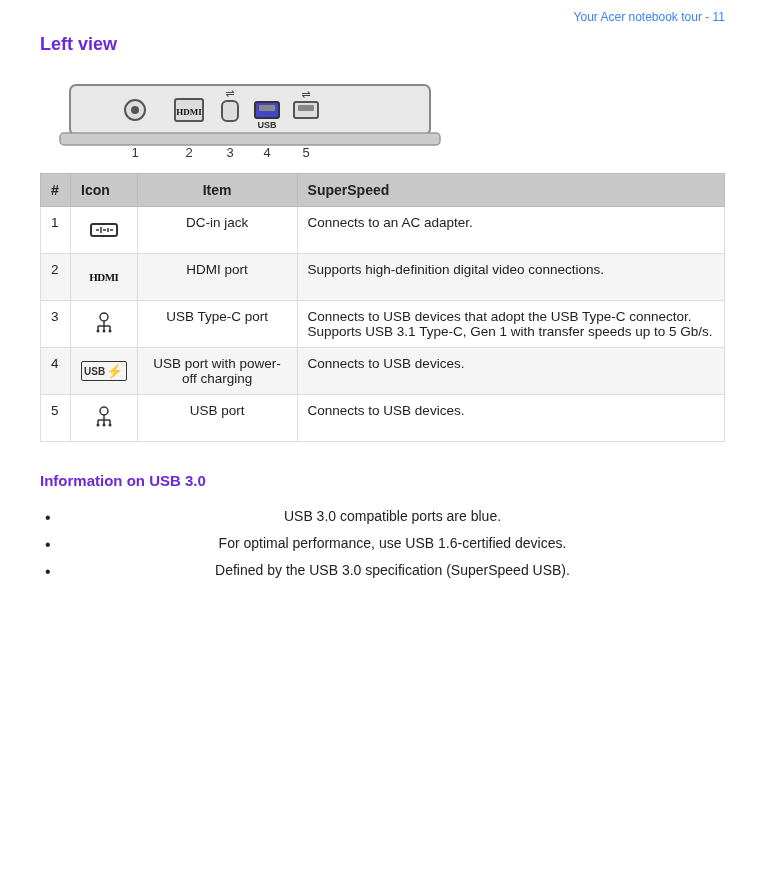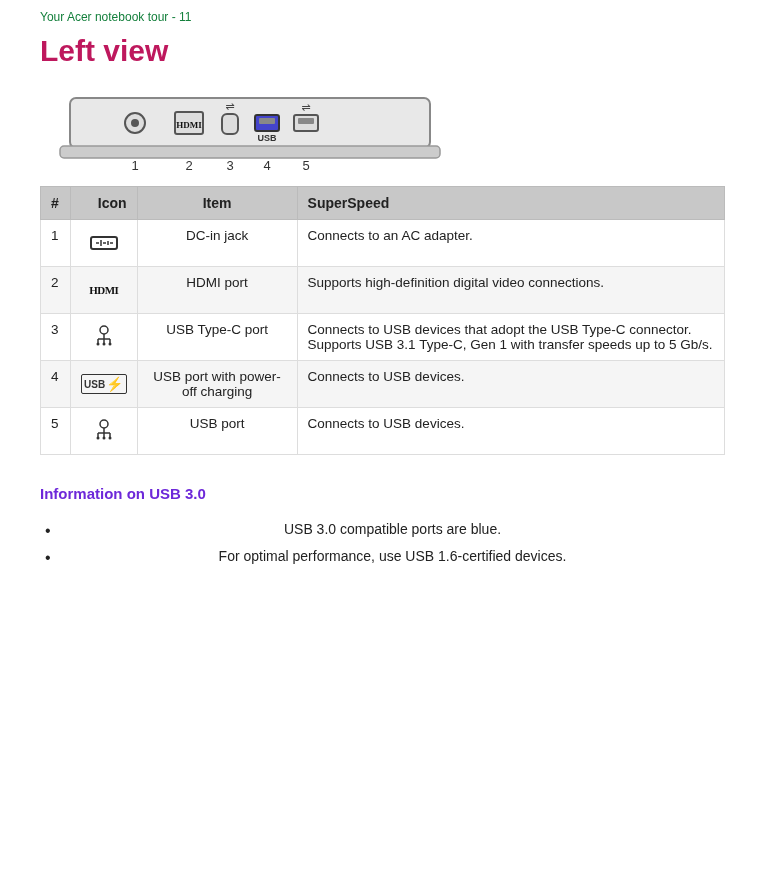--- a/index.html
+++ b/index.html
@@ -6,28 +6,29 @@
     body {
       font-family: Arial, sans-serif;
       font-size: 14px;
       color: #222;
       background: #fff;
       width: 765px;
       min-height: 876px;
       padding: 10px 40px 40px 40px;
     }
     .page-header {
+      text-align: right;
       font-size: 12px;
-      color: #15803d;
+      color: #3b82f6;
       margin-bottom: 10px;
     }
     .section-title {
-      font-size: 30px;
-      font-weight: bold;
-      color: #be185d;
+      font-size: 18px;
+      font-weight: bold;
+      color: #6d28d9;
       margin-bottom: 20px;
     }
     table {
       width: 100%;
       border-collapse: collapse;
       margin-bottom: 30px;
     }
     table thead tr {
       background: #c8c8c8;
     }
@@ -47,21 +48,21 @@
     table tbody tr:nth-child(odd) {
       background: #fff;
     }
     table tbody td {
       padding: 8px 10px;
       vertical-align: top;
       border: 1px solid #ddd;
       font-size: 13.5px;
     }
     .col-num { width: 30px; }
-    .col-icon { width: 60px; text-align: right; }
+    .col-icon { width: 60px; text-align: left; }
     .col-item { width: 160px; text-align: center; }
     .col-desc { }
     .icon-cell {
       display: flex;
       align-items: center;
       justify-content: center;
       font-size: 18px;
       font-weight: bold;
       min-height: 30px;
     }
@@ -240,13 +241,14 @@
         <td class="col-item">USB port</td>
         <td class="col-desc">Connects to USB devices.</td>
       </tr>
     </tbody>
 </table>
 
 <h2 class="info-section-title">Information on USB 3.0</h2>
 <ul class="bullet-list" id="bullet-list">
 <li>USB 3.0 compatible ports are blue.</li>
     <li>For optimal performance, use USB 1.6-certified devices.</li>
+    <li>Defined by the USB 3.0 specification (SuperSpeed USB).</li>
   </ul>
 
 </body></html>

